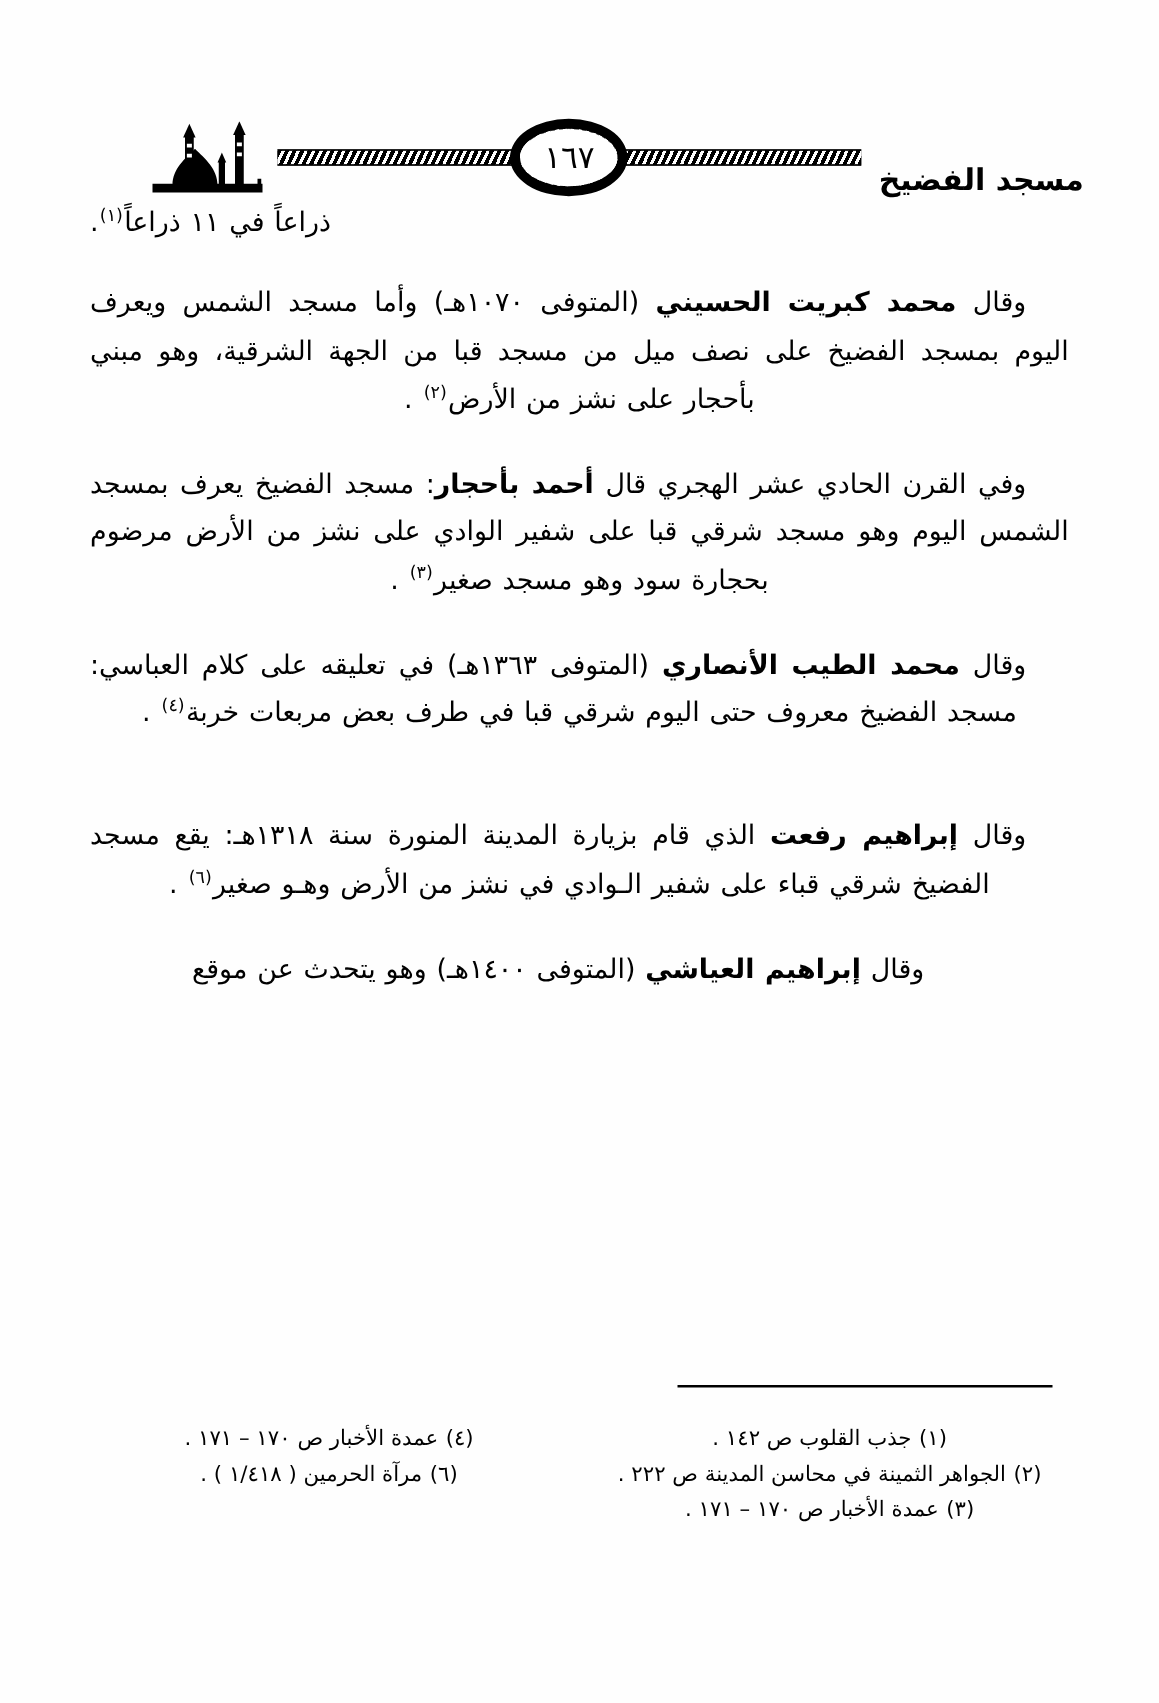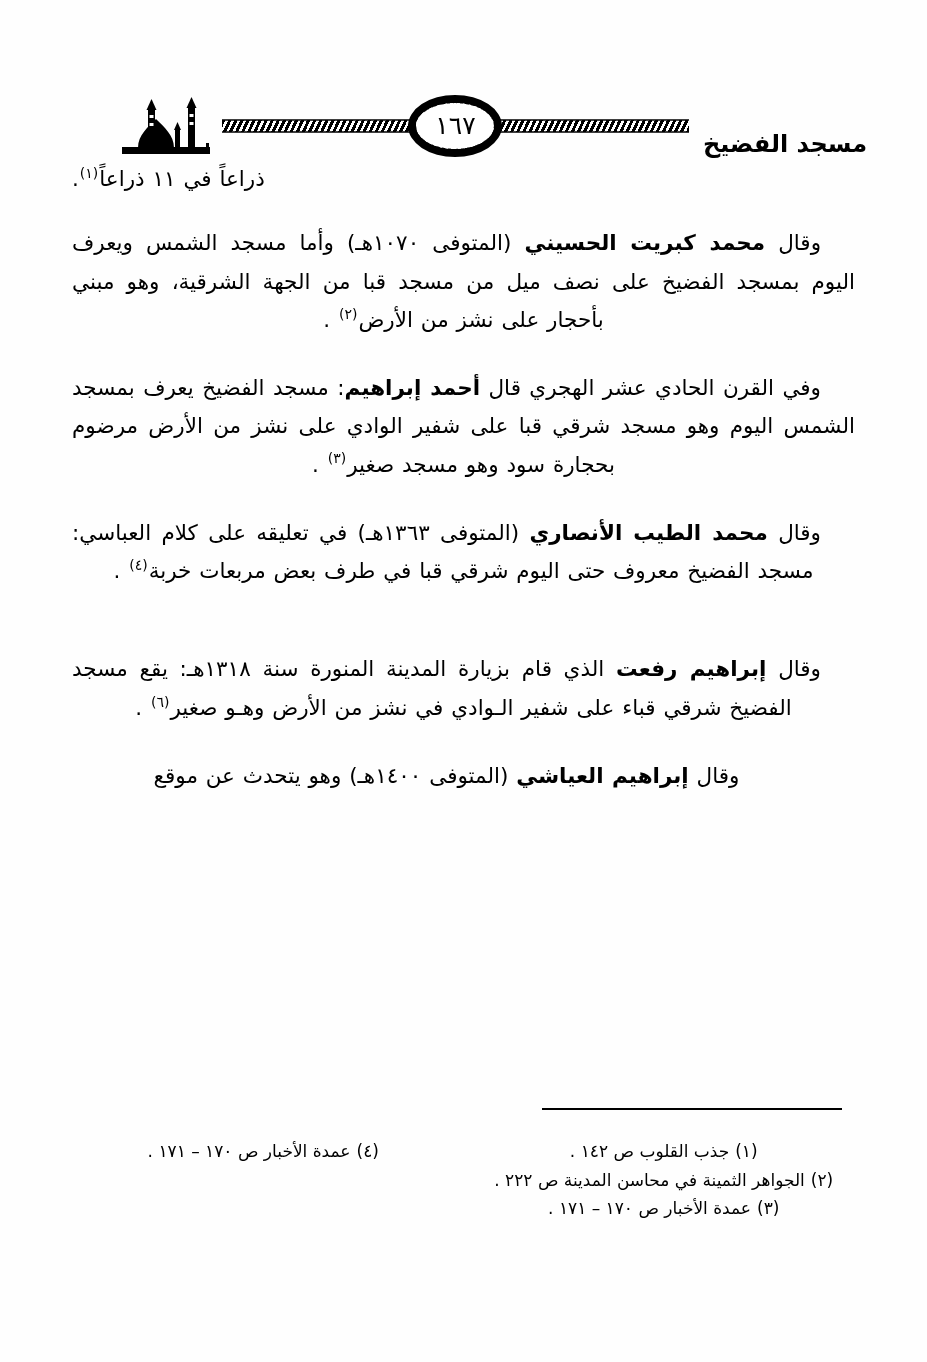--- a/index.html
+++ b/index.html
@@ -211,21 +211,21 @@
 
     <div class="gap-md"></div>
 
     <p class="para indent">
       <span>وقال </span><b>محمد كبريت الحسيني</b><span> (المتوفى ١٠٧٠هـ) وأما مسجد الشمس ويعرف اليوم بمسجد الفضيخ على نصف ميل من مسجد قبا من الجهة الشرقية، وهو مبني بأحجار على نشز من الأرض</span><sup class="fn">(٢)</sup><span> .</span>
     </p>
 
     <div class="gap-lg"></div>
 
     <p class="para indent">
-      <span>وفي القرن الحادي عشر الهجري قال </span><b>أحمد إبراهيم</b><span>:  مسجد الفضيخ يعرف بمسجد الشمس اليوم وهو مسجد شرقي قبا على شفير الوادي على نشز من الأرض مرضوم بحجارة سود وهو مسجد صغير</span><sup class="fn">(٣)</sup><span> .</span>
+      <span>وفي القرن الحادي عشر الهجري قال </span><b>أحمد بأحجار</b><span>:  مسجد الفضيخ يعرف بمسجد الشمس اليوم وهو مسجد شرقي قبا على شفير الوادي على نشز من الأرض مرضوم بحجارة سود وهو مسجد صغير</span><sup class="fn">(٣)</sup><span> .</span>
     </p>
 
     <div class="gap-lg"></div>
 
     <p class="para indent">
       <span>وقال </span><b>محمد الطيب الأنصاري</b><span> (المتوفى ١٣٦٣هـ) في تعليقه على كلام العباسي: مسجد الفضيخ معروف حتى اليوم شرقي قبا في طرف بعض مربعات خربة</span><sup class="fn">(٤)</sup><span> .</span>
     </p>
 
     <div class="gap-lg"></div>
 
@@ -257,17 +257,20 @@
       </div>
       <div class="fn-item">
         <span class="fn-mark">(٣)</span><span>عمدة الأخبار ص ١٧٠ – ١٧١ .</span>
       </div>
     </div>
 
     <div class="fn-col left">
       <div class="fn-item">
         <span class="fn-mark">(٤)</span><span>عمدة الأخبار ص ١٧٠ – ١٧١ .</span>
       </div>
+      <div class="fn-item">
+        <span class="fn-mark">(٦)</span><span>مرآة الحرمين ( ١/٤١٨ ) .</span>
+      </div>
     </div>
 
   </div>
 
 </div>
 
 </body></html>

